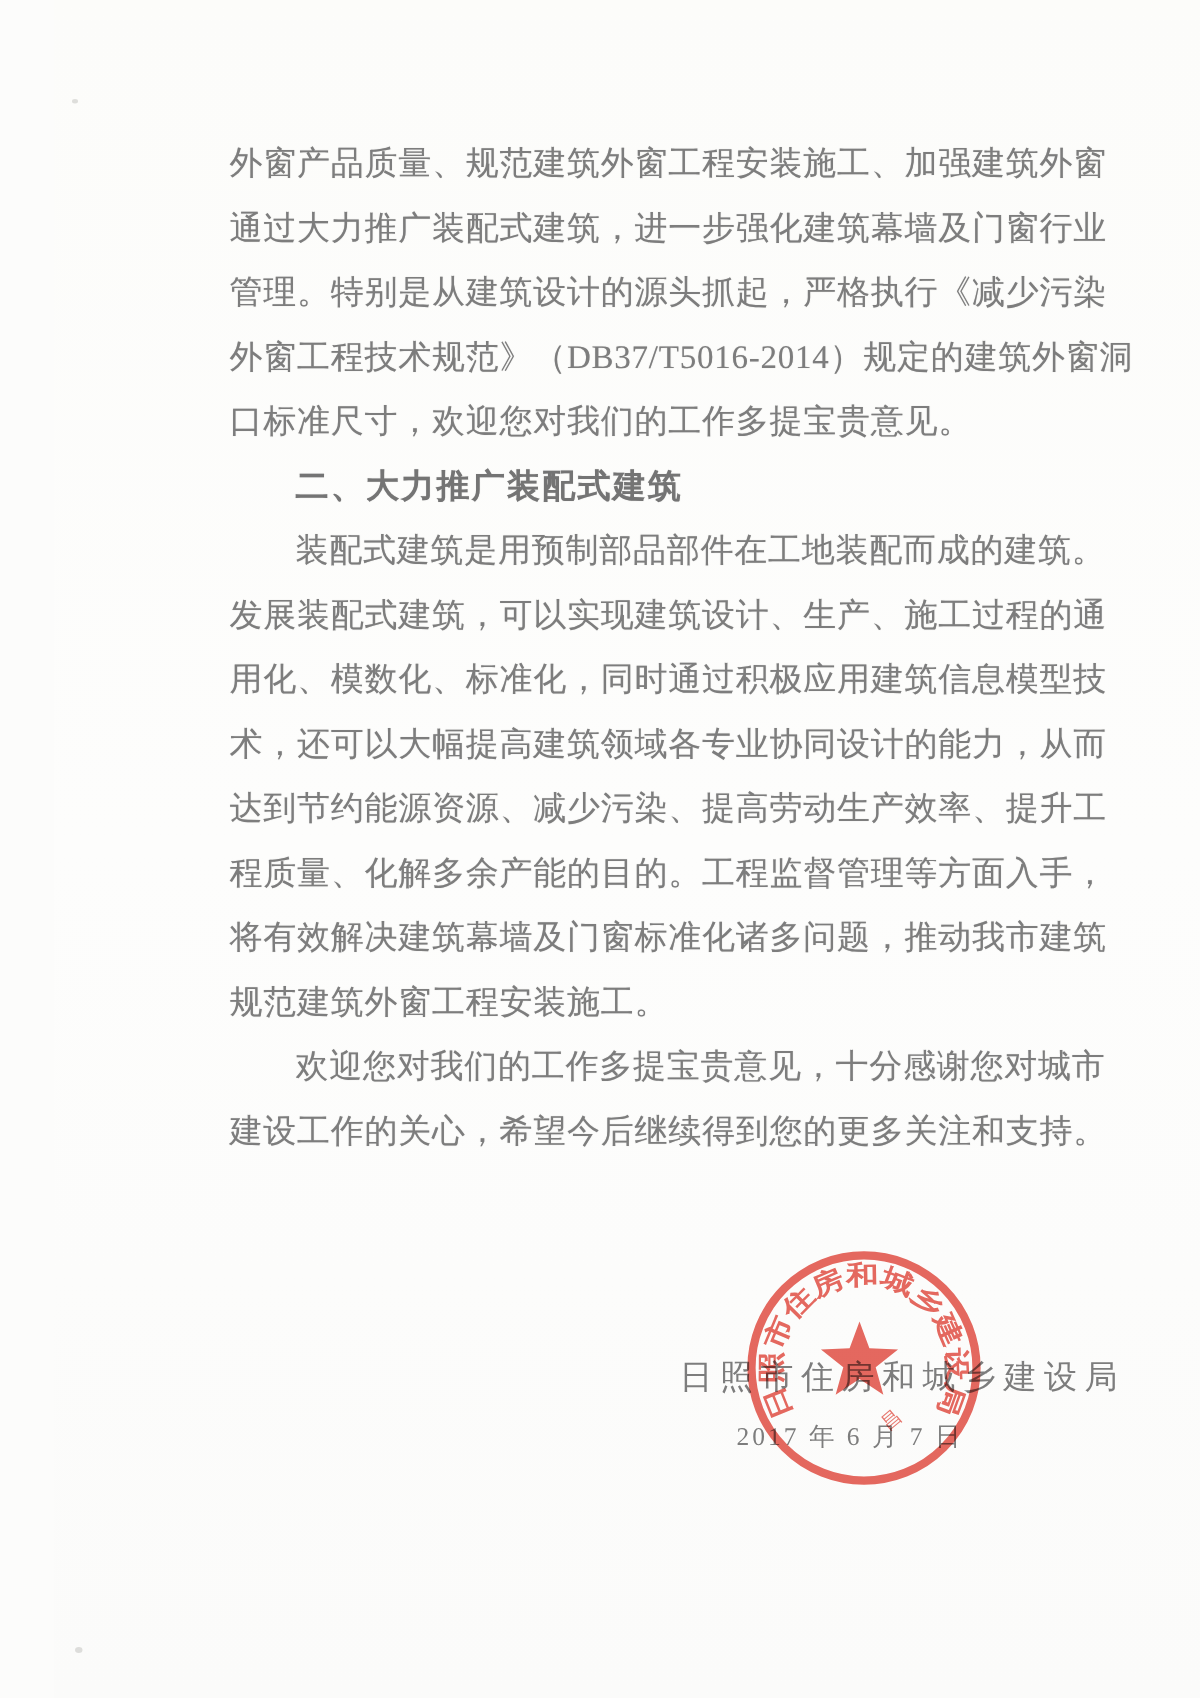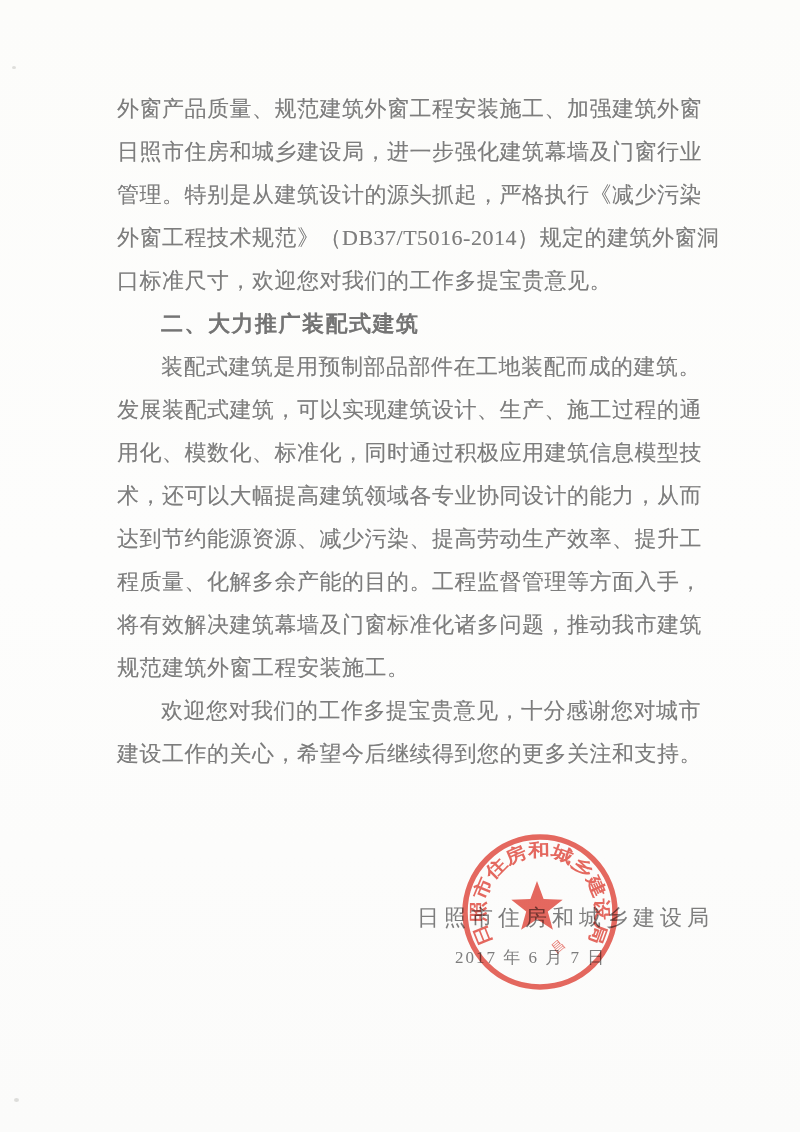--- a/index.html
+++ b/index.html
@@ -11,20 +11,21 @@
     height: 1132px;
     position: relative;
     background: #fcfcfb;
     overflow: hidden;
     font-family: "Liberation Serif", "DejaVu Serif", serif;
   }
   .scan-page {
     position: absolute;
     inset: 0;
     background: linear-gradient(180deg, #fcfcfa 0%, #fdfdfc 50%, #fbfbfa 100%);
+    margin-left: 36px;
   }
   .body-text {
     position: absolute;
     top: 87px;
     left: 117px;
     width: 600px;
     color: #7d7d7d;
     font-size: 22px;
   }
   .line {
@@ -85,21 +86,21 @@
 </head>
 <body>
 
 <div class="scan-page">
 
   <span class="speck speck-a"></span>
   <span class="speck speck-b"></span>
 
   <div class="body-text">
     <div class="line">外窗产品质量、规范建筑外窗工程安装施工、加强建筑外窗</div>
-    <div class="line">日照市住房和城乡建设局，进一步强化建筑幕墙及门窗行业</div>
+    <div class="line">通过大力推广装配式建筑，进一步强化建筑幕墙及门窗行业</div>
     <div class="line">管理。特别是从建筑设计的源头抓起，严格执行《减少污染</div>
     <div class="line">外窗工程技术规范》（DB37/T5016-2014）规定的建筑外窗洞</div>
     <div class="line">口标准尺寸，欢迎您对我们的工作多提宝贵意见。</div>
     <div class="line indent heading">二、大力推广装配式建筑</div>
     <div class="line indent">装配式建筑是用预制部品部件在工地装配而成的建筑。</div>
     <div class="line">发展装配式建筑，可以实现建筑设计、生产、施工过程的通</div>
     <div class="line">用化、模数化、标准化，同时通过积极应用建筑信息模型技</div>
     <div class="line">术，还可以大幅提高建筑领域各专业协同设计的能力，从而</div>
     <div class="line">达到节约能源资源、减少污染、提高劳动生产效率、提升工</div>
     <div class="line">程质量、化解多余产能的目的。工程监督管理等方面入手，</div>

